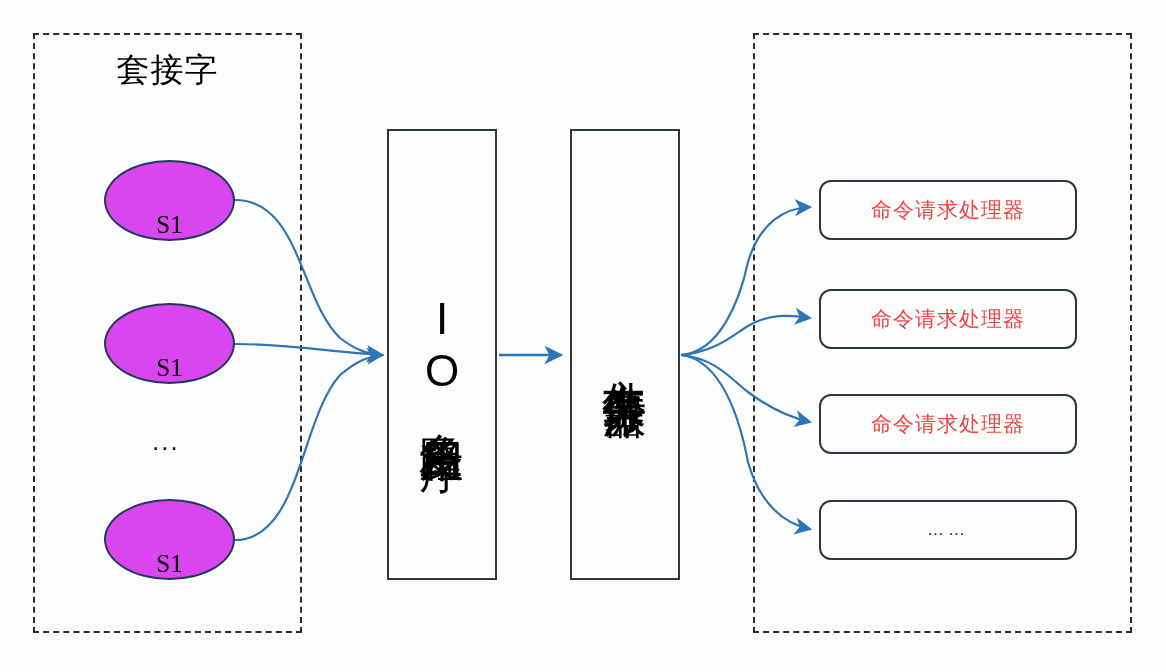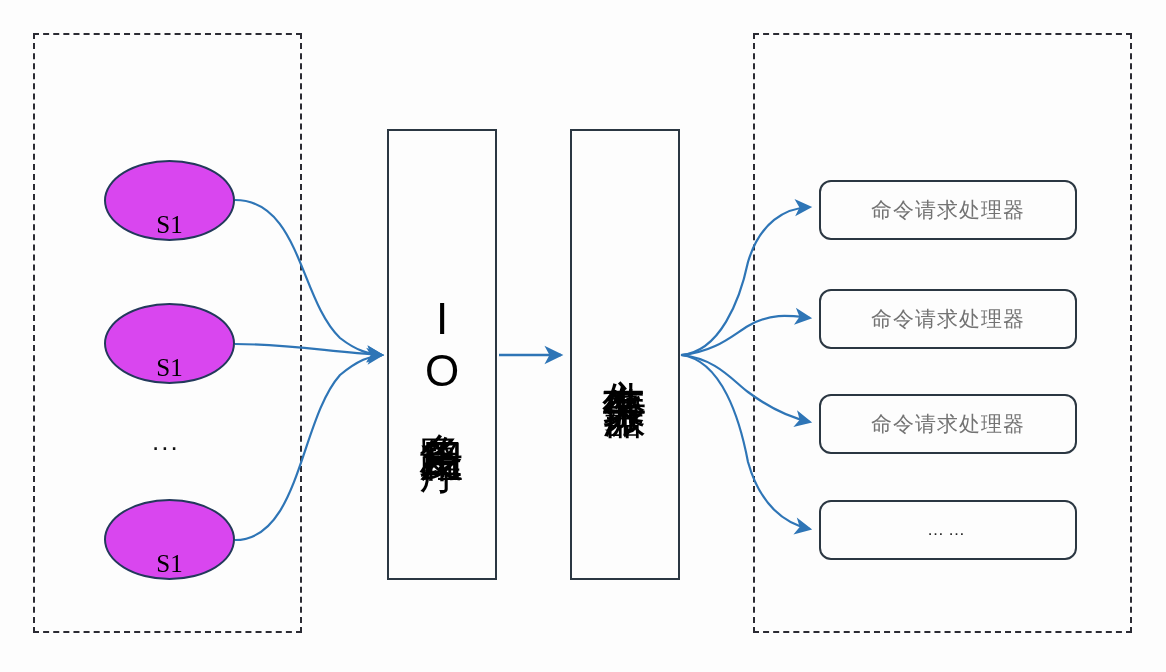--- a/index.html
+++ b/index.html
@@ -71,21 +71,21 @@
   }
   .rbox {
     position: absolute;
     border: 2.2px solid #2b3742;
     border-radius: 12px;
     background: #fdfdfd;
     box-sizing: border-box;
     display: flex;
     align-items: center;
     justify-content: center;
-    color: #737373;
+    color: #ef4444;
     font-size: 21px;
     letter-spacing: 1px;
   }
   .rbox.muted {
     font-size: 17px;
     letter-spacing: 4px;
     color: #222;
   }
   svg.edges {
     position: absolute;
@@ -96,20 +96,21 @@
     pointer-events: none;
   }
 </style>
 </head>
 <body>
 
 <div id="canvas">
 
   <div class="panel" style="left:33px; top:33px; width:269px; height:600px;">
   </div>
+  <div class="panel-title" style="left:33px; top:52px; width:269px;">套接字</div>
 
   <div class="ellipse" style="left:104px; top:160px; width:131px; height:81px;">
     <span>S1</span>
   </div>
   <div class="ellipse" style="left:104px; top:303px; width:131px; height:81px;">
     <span>S1</span>
   </div>
   <div class="dots-left" style="left:152px; top:428px;">...</div>
   <div class="ellipse" style="left:104px; top:499px; width:131px; height:81px;">
     <span>S1</span>

